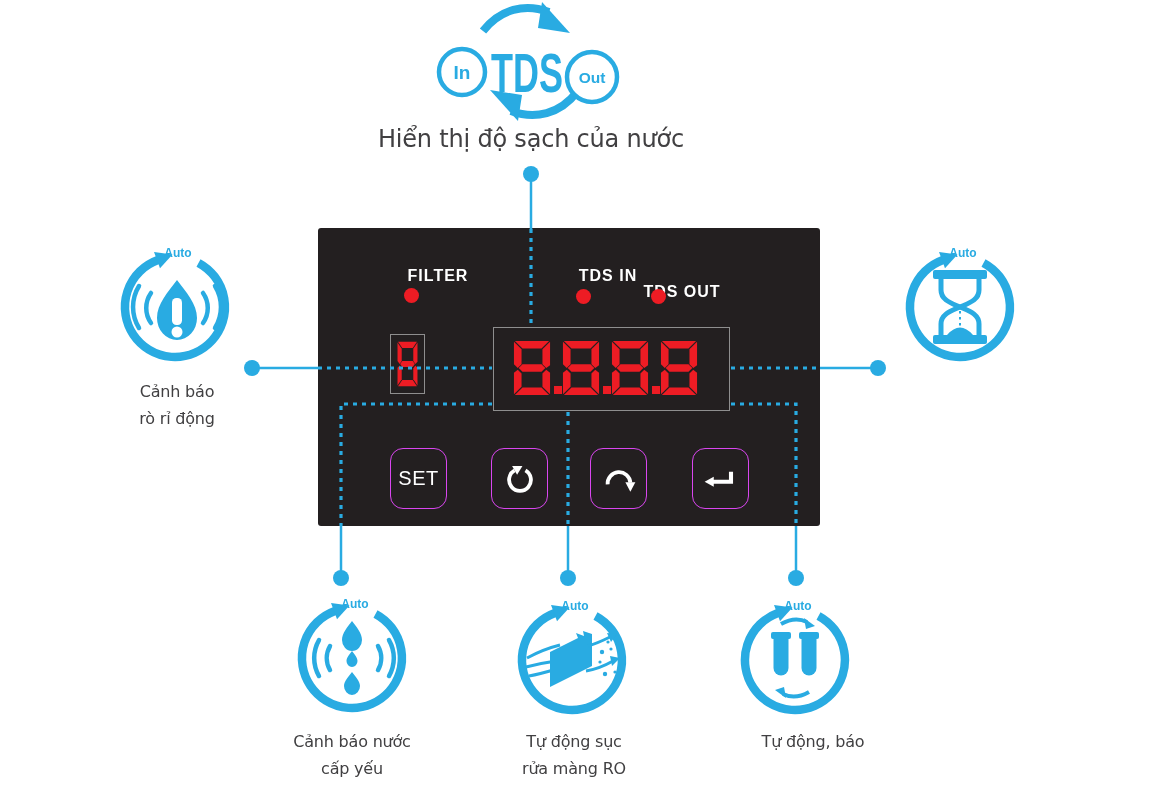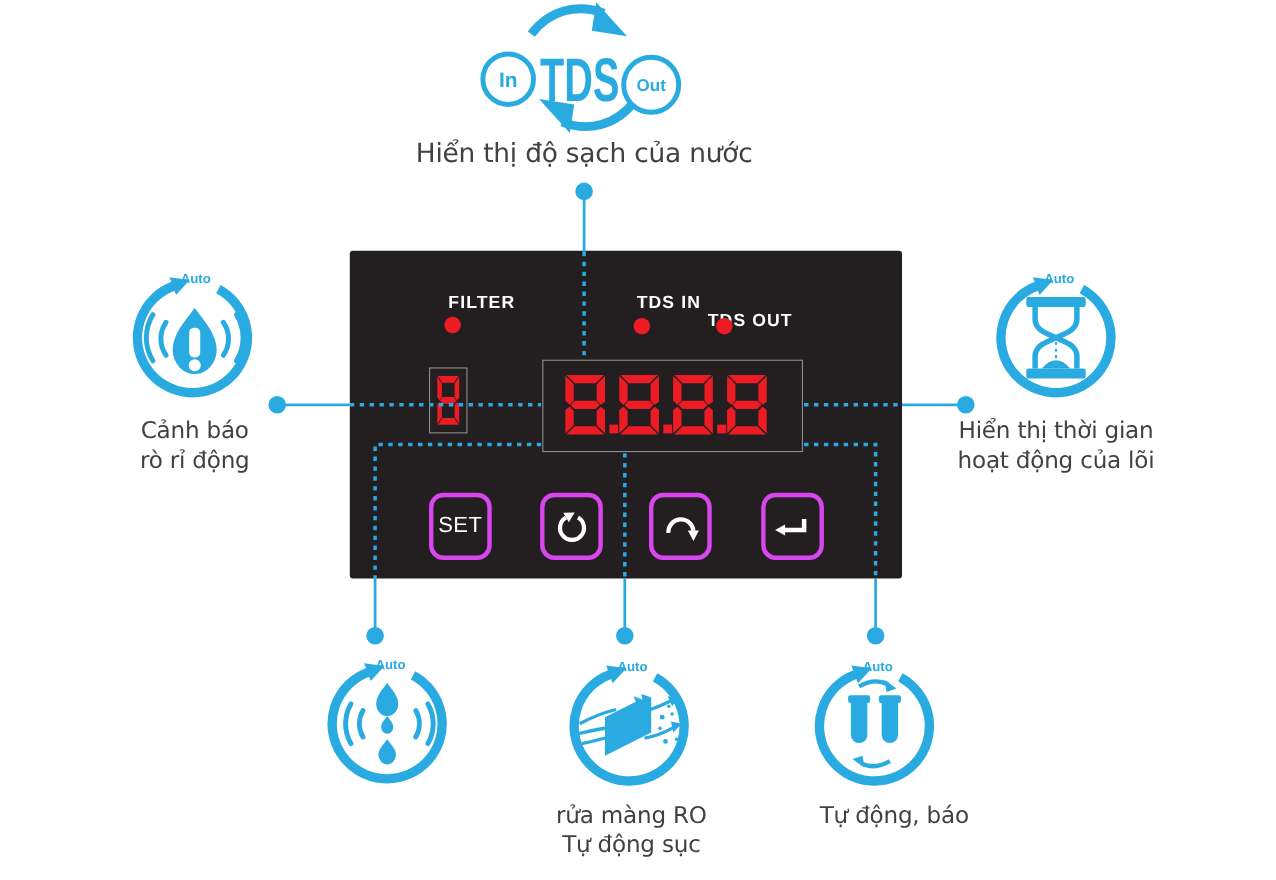--- a/index.html
+++ b/index.html
@@ -20,32 +20,32 @@
                letter-spacing:1px;white-space:nowrap;margin-left:23px;}
   .led{position:absolute;width:15px;height:15px;border-radius:50%;background:var(--red);}
   #small-box{position:absolute;left:72px;top:106px;width:33px;height:58px;
              border:1px solid var(--boxline);display:flex;align-items:center;justify-content:center;}
   #display-box{position:absolute;left:175px;top:99px;width:237px;height:84px;
                border:1px solid var(--boxline);box-sizing:border-box;}
   #display-digits{display:flex;align-items:flex-start;padding:12px 0 0 19px;}
   .seg-group{display:flex;align-items:flex-end;}
   .dp{width:8px;height:8px;background:var(--red);margin:0 0 2px 3px;}
   .panel-btn{position:absolute;top:220px;width:57px;height:61px;box-sizing:border-box;
-             border:4px solid #d946ef;border-radius:13px;background:transparent;
+             border:1px solid #d946ef;border-radius:13px;background:transparent;
              display:flex;align-items:center;justify-content:center;
              color:#fff;font-family:"Liberation Sans",sans-serif;font-size:20px;font-weight:500;
              letter-spacing:0.5px;padding:0;cursor:pointer;}
   
   .ring-box{position:absolute;width:120px;height:120px;}
   .ring-box svg{position:absolute;left:0;top:0;color:var(--accent);}
   .auto-label{position:absolute;top:-1px;left:50%;transform:translateX(calc(-50% + 3px));
               color:var(--accent);font-size:12px;font-weight:bold;
               font-family:"Liberation Sans",sans-serif;text-align:right;}
   .feature-label{position:absolute;transform:translateX(-50%);text-align:center;
-                 font-size:21px;line-height:27px;color:var(--text);white-space:nowrap;
+                 font-size:16px;line-height:27px;color:var(--text);white-space:nowrap;
                  letter-spacing:-0.2px;}
   
   #connectors{position:absolute;left:0;top:0;pointer-events:none;}
   .dash{stroke:var(--accent);stroke-width:3.2;fill:none;stroke-dasharray:4 5;}
   .solid{stroke:var(--accent);stroke-width:2.5;fill:none;}
   .node{fill:var(--accent);}
 </style>
 </head>
 <body>
 
@@ -251,43 +251,43 @@
     <div>rò rỉ động</div>
   </div>
 
   <div class="ring-box" style="left:900px;top:247px">
     <svg width="120" height="120" viewBox="-60 -60 120 120">
       <use href="#sym-ring" x="-60" y="-60" width="120" height="120"></use>
       <use href="#sym-hourglass" x="-60" y="-60" width="120" height="120"></use>
     </svg>
     <span class="auto-label">Auto</span>
   </div>
-  <div class="feature-label" style="left:960px;top:378px">
-    <div>Hiển thị thời gian</div>
-    <div>hoạt động của lõi</div>
-  </div>
 
   <div class="ring-box" style="left:292px;top:598px">
     <svg width="120" height="120" viewBox="-60 -60 120 120">
       <use href="#sym-ring" x="-60" y="-60" width="120" height="120"></use>
       <use href="#sym-drops" x="-60" y="-60" width="120" height="120"></use>
     </svg>
     <span class="auto-label">Auto</span>
   </div>
+  <div class="feature-label" style="left:352px;top:728px">
+    <div>Cảnh báo nước</div>
+    <div>cấp yếu</div>
+  </div>
 
   <div class="ring-box" style="left:512px;top:600px">
     <svg width="120" height="120" viewBox="-60 -60 120 120">
       <use href="#sym-ring" x="-60" y="-60" width="120" height="120"></use>
       <use href="#sym-membrane" x="-60" y="-60" width="120" height="120"></use>
     </svg>
     <span class="auto-label">Auto</span>
   </div>
   <div class="feature-label" style="left:574px;top:728px">
+    <div>Tự động sục</div>
     <div>rửa màng RO</div>
-    <div>Tự động sục</div>
   </div>
 
   <div class="ring-box" style="left:735px;top:600px">
     <svg width="120" height="120" viewBox="-60 -60 120 120">
       <use href="#sym-ring" x="-60" y="-60" width="120" height="120"></use>
       <use href="#sym-cartridges" x="-60" y="-60" width="120" height="120"></use>
     </svg>
     <span class="auto-label">Auto</span>
   </div>
   <div class="feature-label" style="left:813px;top:728px">

